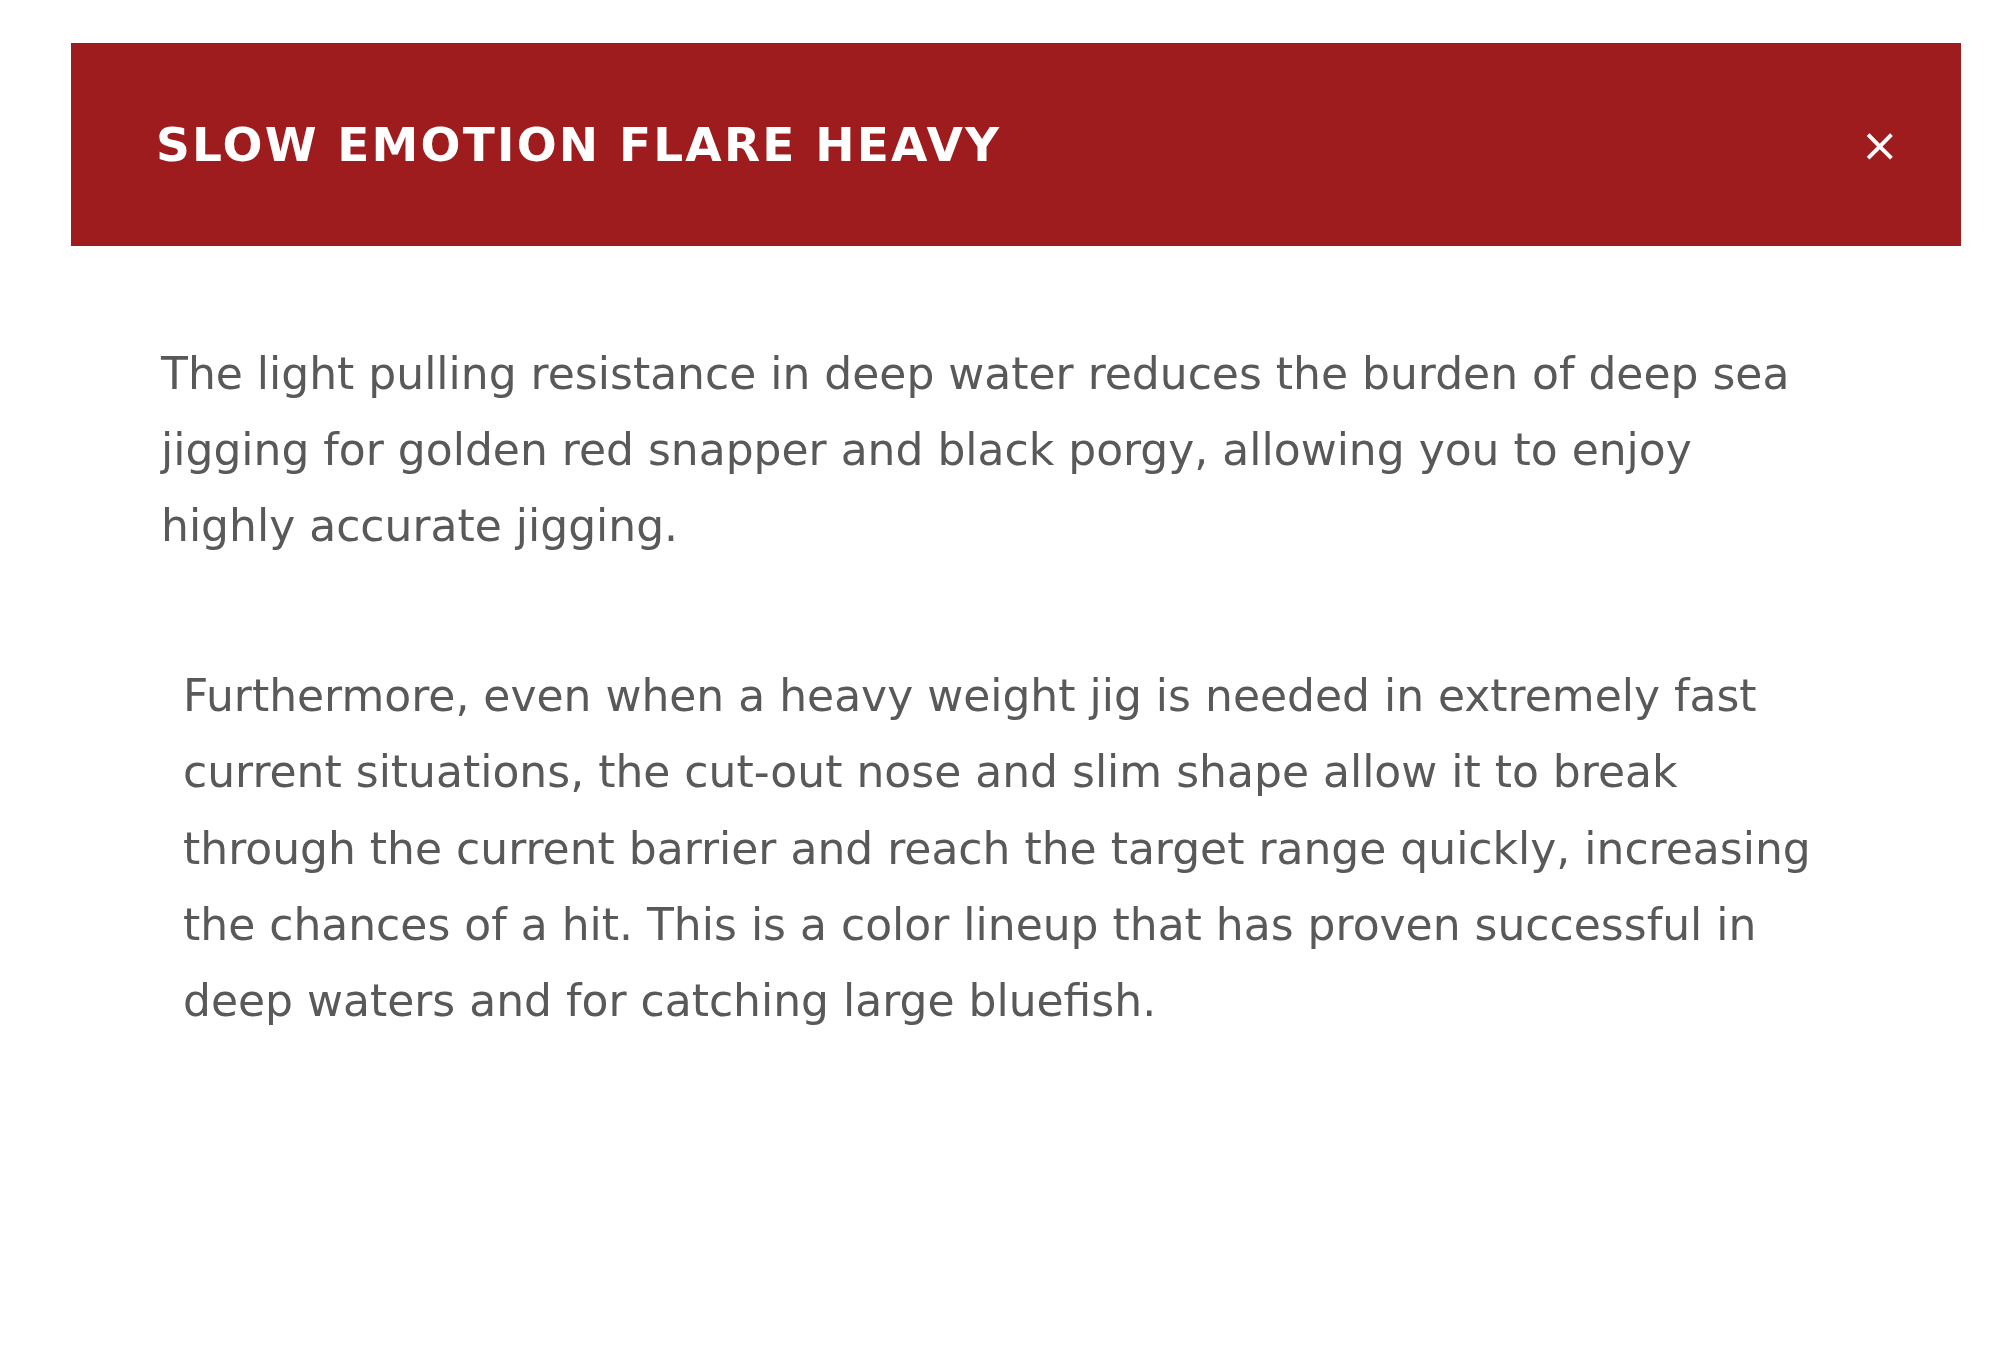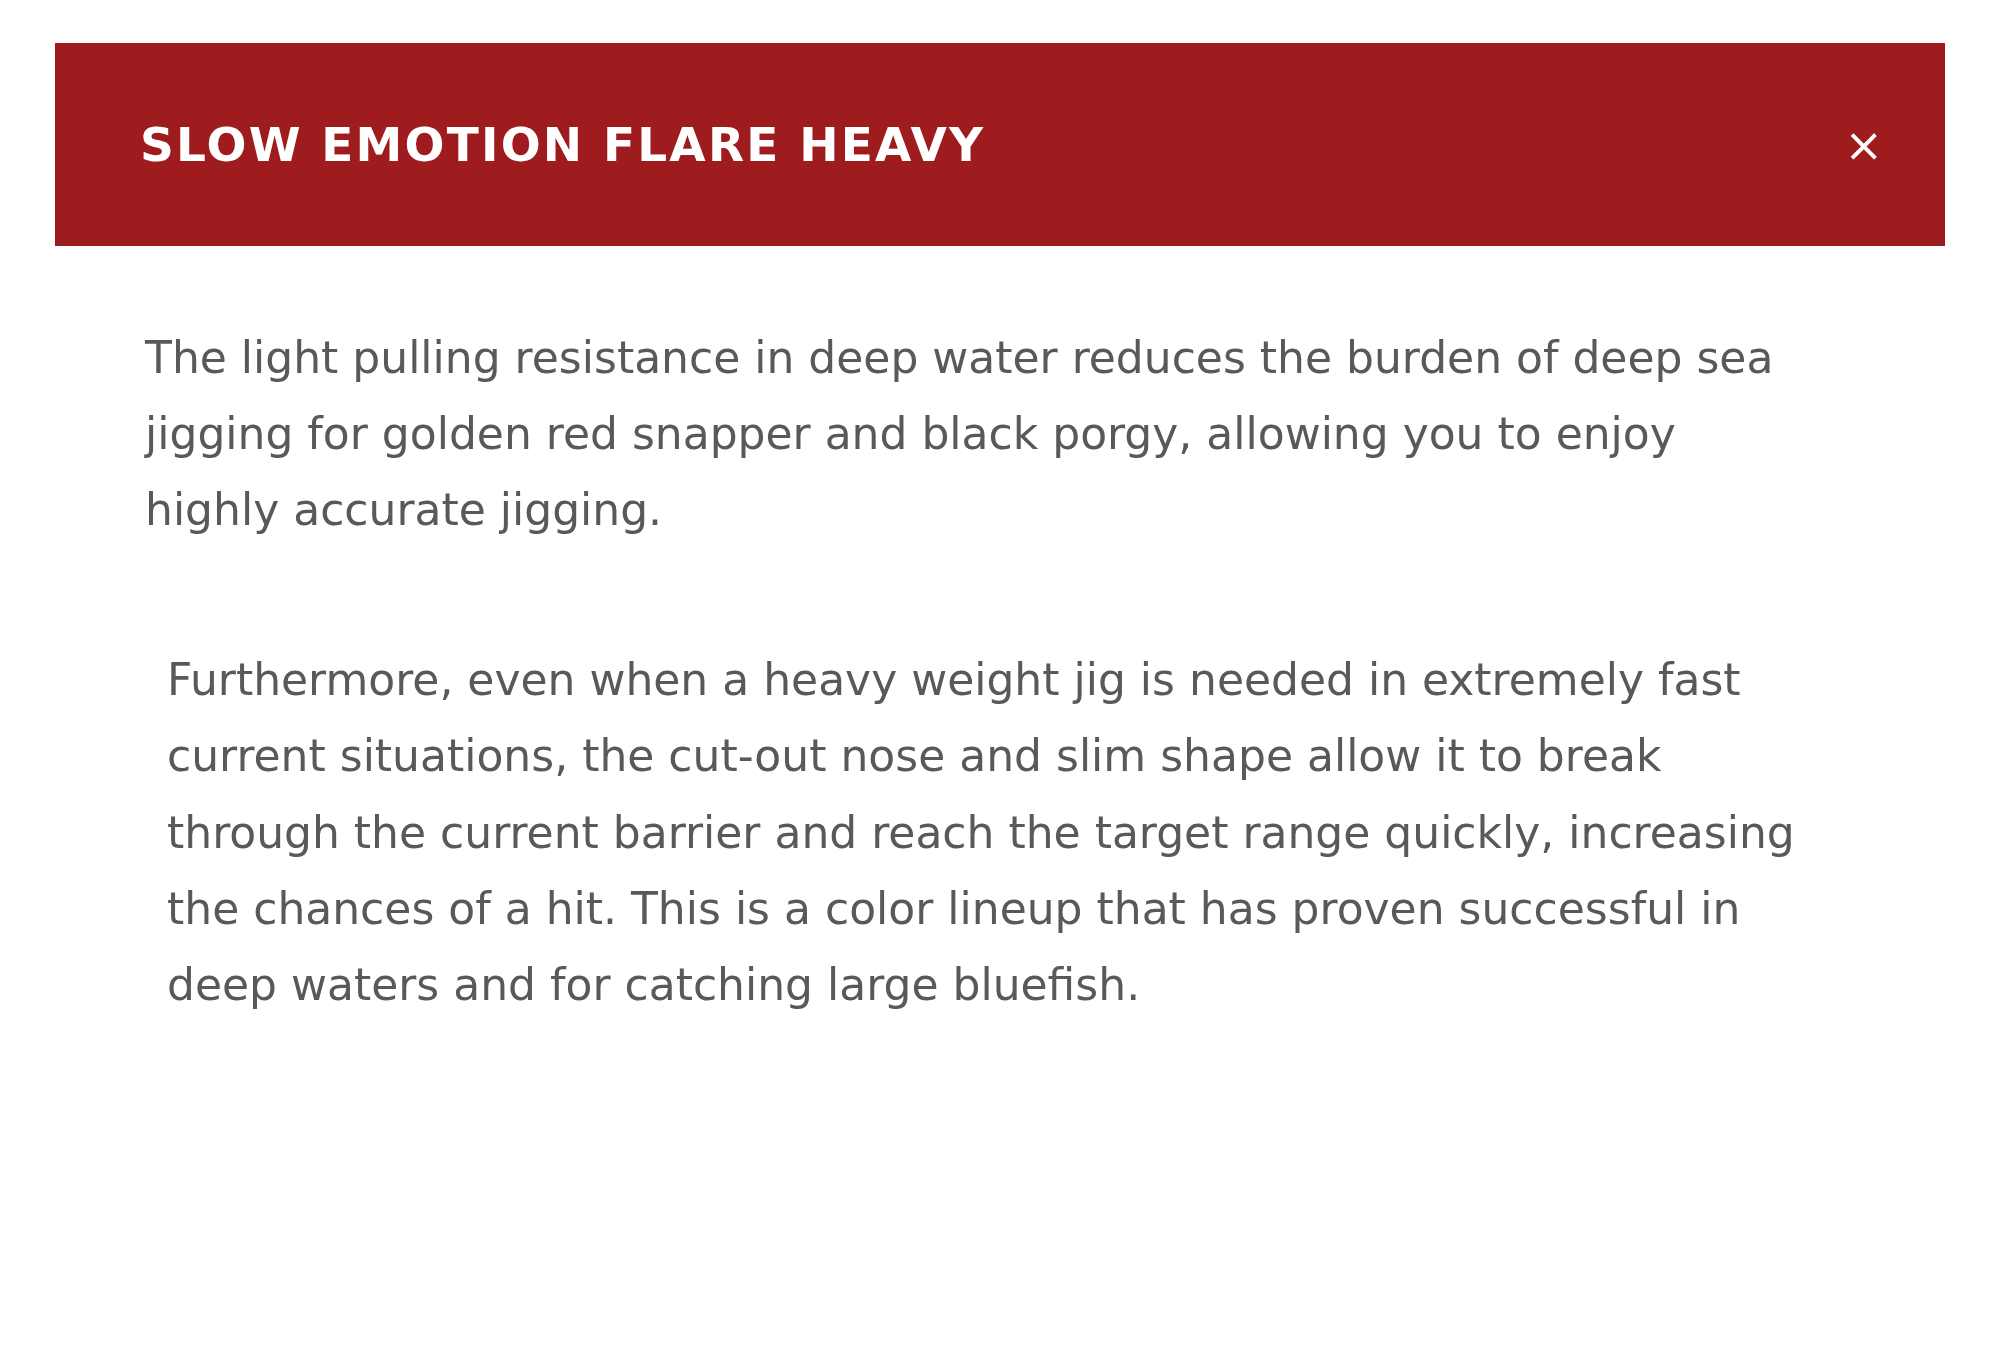--- a/index.html
+++ b/index.html
@@ -15,21 +15,21 @@
   }
   .page {
     position: relative;
     width: 2000px;
     height: 1356px;
     background: #ffffff;
     box-sizing: border-box;
   }
   .modal {
     position: absolute;
-    left: 55px;
+    left: 71px;
     top: 43px;
     width: 1890px;
     height: 1313px;
     background: #ffffff;
     box-sizing: border-box;
   }
   .modal-header {
     position: relative;
     background: #9e1b1e;
     height: 203px;
@@ -58,20 +58,21 @@
     font-weight: 400;
     background: none;
     border: none;
     cursor: pointer;
     font-family: "DejaVu Sans", sans-serif;
     padding: 6px 10px;
   }
   .modal-body {
     padding: 74px 90px 0 90px;
     box-sizing: border-box;
+    margin-top: 16px;
   }
   .para {
     color: #595959;
     font-size: 44px;
     line-height: 1.73;
     font-family: "DejaVu Sans", sans-serif;
     margin: 0;
     font-weight: 400;
   }
   .para-1 {

